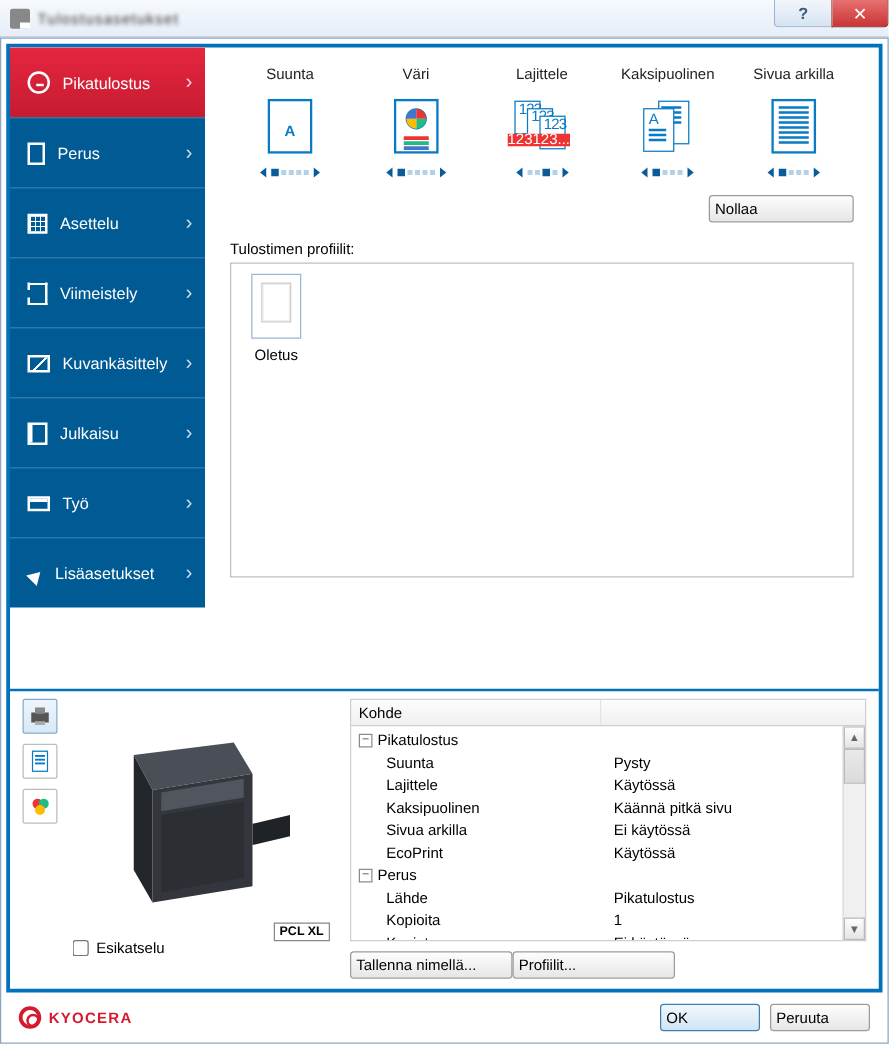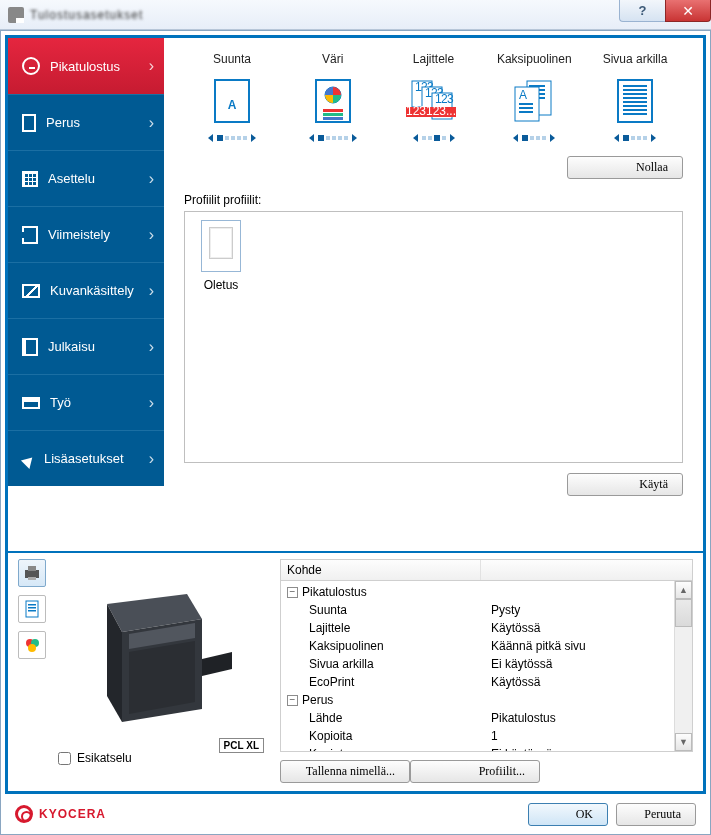--- a/index.html
+++ b/index.html
@@ -46,21 +46,21 @@
   .quick-col { width: 96px; }
   .quick-col .hdr { color:#222; font-size:12px; margin-bottom:10px; }
   .quick-icon { height:50px; display:flex; align-items:center; justify-content:center; margin-bottom:8px; }
   .dots-nav { display:flex; align-items:center; justify-content:center; gap:2px; }
   .dots-nav i { width:4px; height:4px; background:#b5d1e8; display:inline-block; }
   .dots-nav i.on { background:#0a5b9a; width:6px; height:6px; }
   .dots-nav .arrow-l, .dots-nav .arrow-r { width:0;height:0;border:4px solid transparent; }
   .dots-nav .arrow-l { border-right:5px solid #0a5b9a; margin-right:2px; }
   .dots-nav .arrow-r { border-left:5px solid #0a5b9a; margin-left:2px; }
 
-  .win-btn { background: linear-gradient(#fdfdfd,#e6e6e6); border:1px solid #9a9a9a; border-radius:3px; padding: 3px 14px; min-width:116px; text-align:right; cursor:pointer; font-size:12px;font-family:Liberation Serif, serif; }
+  .win-btn { background: linear-gradient(#fdfdfd,#e6e6e6); border:1px solid #9a9a9a; border-radius:3px; padding: 3px 4px; min-width:116px; text-align:left; cursor:pointer; font-size:12px; }
   .reset-row { display:flex; justify-content:flex-end; margin-top:14px; }
 
   .profiles-section { margin-top: 14px; }
   .profiles-label { font-size:12px; margin-bottom:4px; }
   .profiles-box { border:1px solid #bfbfbf; height: 252px; background:#fff; padding:8px; }
   .profile-item { width:56px; text-align:center; cursor:pointer; }
   .profile-thumb { width:40px; height:52px; border:1px solid #97b7d6; margin:0 auto 6px auto; background:#fff; display:flex; align-items:flex-start; justify-content:center; padding-top:6px; }
   .profile-thumb .sheet { width:24px; height:32px; background:#fff; border:1px solid #ccc; box-shadow:0 0 0 1px #eee inset; }
   .apply-row { display:flex; justify-content:flex-end; margin-top:10px; }
 
@@ -293,31 +293,28 @@
                 <span class="arrow-r"></span>
               </div>
           </div>
         </div>
 
         <div class="reset-row">
           <button class="win-btn">Nollaa</button>
         </div>
 
         <div class="profiles-section">
-          <div class="profiles-label">Profiilit profiilit:</div>
+          <div class="profiles-label">Tulostimen profiilit:</div>
           <div class="profiles-box">
             <div class="profile-item">
               <div class="profile-thumb">
                   <div class="sheet"></div>
                 </div>
               <div>Oletus</div>
             </div>
-          </div>
-          <div class="apply-row">
-            <button class="win-btn">Käytä</button>
           </div>
         </div>
       </div>
     </div>
 
     <div class="lower">
       <div class="preview-col">
         <div class="preview-tabs">
           <div class="ptab sel">
             <svg width="18" height="18">

